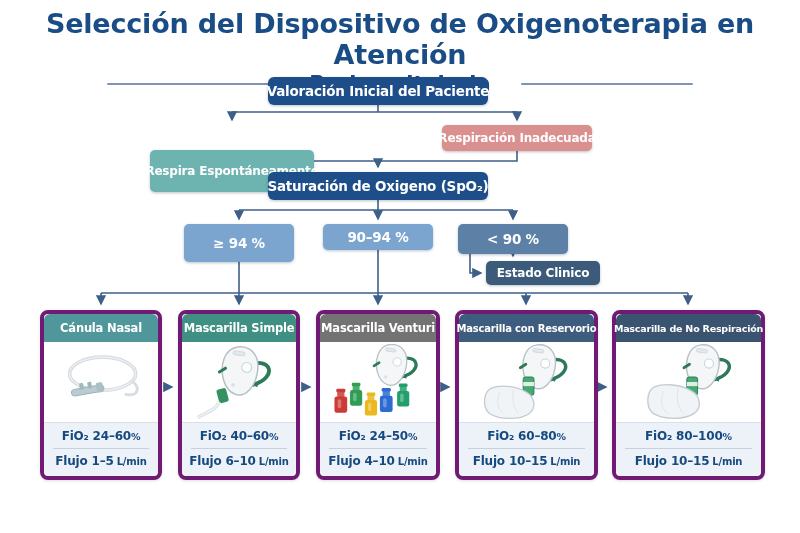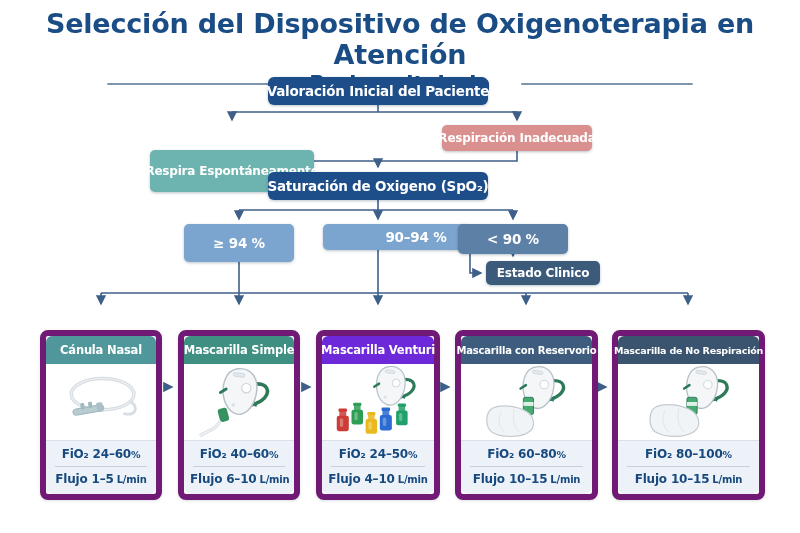--- a/index.html
+++ b/index.html
@@ -24,23 +24,23 @@
   .n-saturacion{left:268px;top:172px;width:220px;height:28px;border-radius:6px;}
   .n-val{font-size:13.5px;}
   .n-geq94{left:184px;top:224px;width:110px;height:38px;}
   .n-9094{left:323px;top:224px;width:110px;height:26px;}
   .n-lt90{left:458px;top:224px;width:110px;height:30px;}
   .n-estado{left:486px;top:261px;width:114px;height:24px;font-size:12px;}
   
   .connectors{position:absolute;left:0;top:0;z-index:1;pointer-events:none;}
   
   .card{
-    position:absolute;top:310px;height:170px;background:#fff;border:6px solid #701a75;
+    position:absolute;top:310px;height:170px;background:#fff;border:4px solid #701a75;
     border-radius:8px;box-shadow:0 1px 3px rgba(16,42,67,.15);
-    display:flex;flex-direction:column;z-index:2;box-sizing:border-box;margin-top:20px;
+    display:flex;flex-direction:column;z-index:2;box-sizing:border-box;
   }
   .card-1{left:40px;width:122px;}
   .card-2{left:178px;width:122px;}
   .card-3{left:316px;width:124px;}
   .card-4{left:455px;width:143px;}
   .card-5{left:612px;width:153px;}
   .card-header{
     height:28px;flex:0 0 28px;border-radius:6px 6px 0 0;color:#fff;font-weight:bold;
     display:flex;align-items:center;justify-content:center;white-space:nowrap;
     font-size:11.5px;letter-spacing:-0.2px;
@@ -137,21 +137,21 @@
       <path d="M442,387 L449,387" marker-end="url(#arr)"></path>
       <path d="M600,387 L606,387" marker-end="url(#arr)"></path>
     </g>
   </svg>
 
   <div class="node n-valoracion n-val" style="background: rgb(29, 78, 138); text-align: center;">Valoración Inicial del Paciente</div>
   <div class="node n-respira" style="background: rgb(109, 179, 175);">Respira Espontáneamente</div>
   <div class="node n-inadecuada" style="background: rgb(217, 144, 142);">Respiración Inadecuada</div>
   <div class="node n-saturacion n-val" style="background: rgb(29, 78, 138);">Saturación de Oxigeno (SpO₂)</div>
   <div class="node n-geq94 n-val" style="background: rgb(123, 164, 206);">≥ 94 %</div>
-  <div class="node n-9094 n-val" style="background: rgb(123, 164, 206); padding-left: 38px;">90–94 %</div>
+  <div class="node n-9094 n-val" style="background: rgb(123, 164, 206);">90–94 %</div>
   <div class="node n-lt90 n-val" style="background: rgb(93, 128, 166);">&lt; 90 %</div>
   <div class="node n-estado" style="background: rgb(60, 90, 122);">Estado Clinico</div>
 
   <div class="card card-1">
     <div class="card-header" style="background: rgb(79, 151, 154);">Cánula Nasal</div>
     <div class="card-body">
       <svg viewBox="0 0 120 92">
         <ellipse cx="62" cy="36" rx="40" ry="20" fill="none" stroke="#d7dde2" stroke-width="4.5"></ellipse>
         <ellipse cx="62" cy="36" rx="40" ry="20" fill="none" stroke="#eef1f4" stroke-width="1.5"></ellipse>
         <path d="M99,46 C108,54 104,64 90,61" fill="none" stroke="#d7dde2" stroke-width="3.5" stroke-linecap="round"></path>
@@ -181,21 +181,21 @@
       </svg>
     </div>
     <div class="card-stats">
       <div><span>FiO₂ 40–60</span><span class="unit-pct">%</span></div>
       <div class="stat-divider"></div>
       <div><span>Flujo 6–10</span><span class="unit-lmin">L/min</span></div>
     </div>
   </div>
 
   <div class="card card-3">
-    <div class="card-header" style="background: #6d28d9;">Mascarilla Venturi</div>
+    <div class="card-header" style="background: #737373;">Mascarilla Venturi</div>
     <div class="card-body">
       <svg viewBox="0 0 120 92">
         <use href="#oxymask" x="38" y="-4" width="78" height="78"></use>
         <use href="#venturi-bottle" x="4" y="52" width="22" height="34" style="color:#cc3b36"></use>
         <use href="#venturi-bottle" x="23" y="45" width="21" height="32" style="color:#2f9e55"></use>
         <use href="#venturi-bottle" x="41" y="57" width="21" height="32" style="color:#e9b91f"></use>
         <use href="#venturi-bottle" x="59" y="51" width="22" height="34" style="color:#2c6bd2"></use>
         <use href="#venturi-bottle" x="80" y="46" width="21" height="32" style="color:#22a06b"></use>
       </svg>
     </div>

